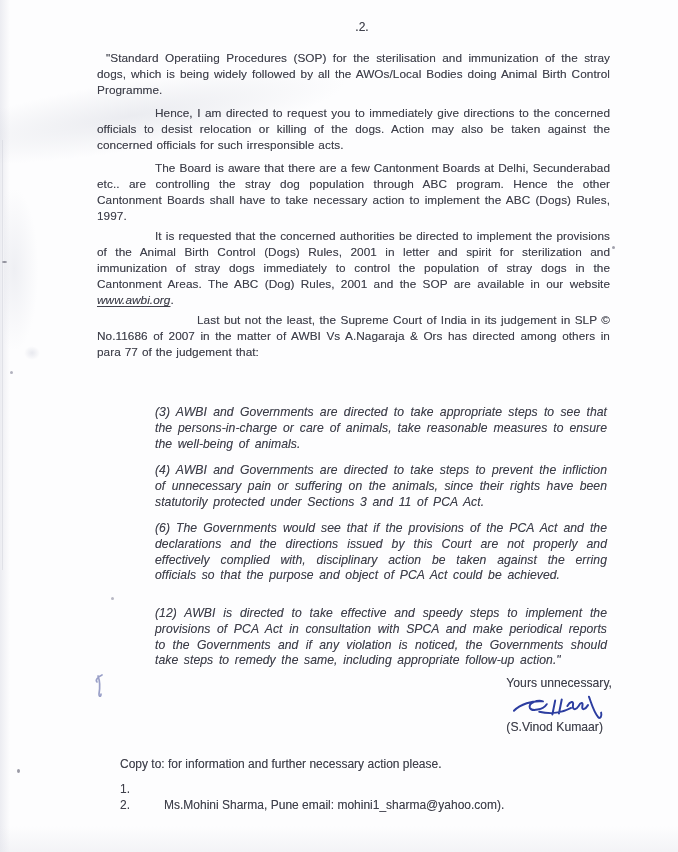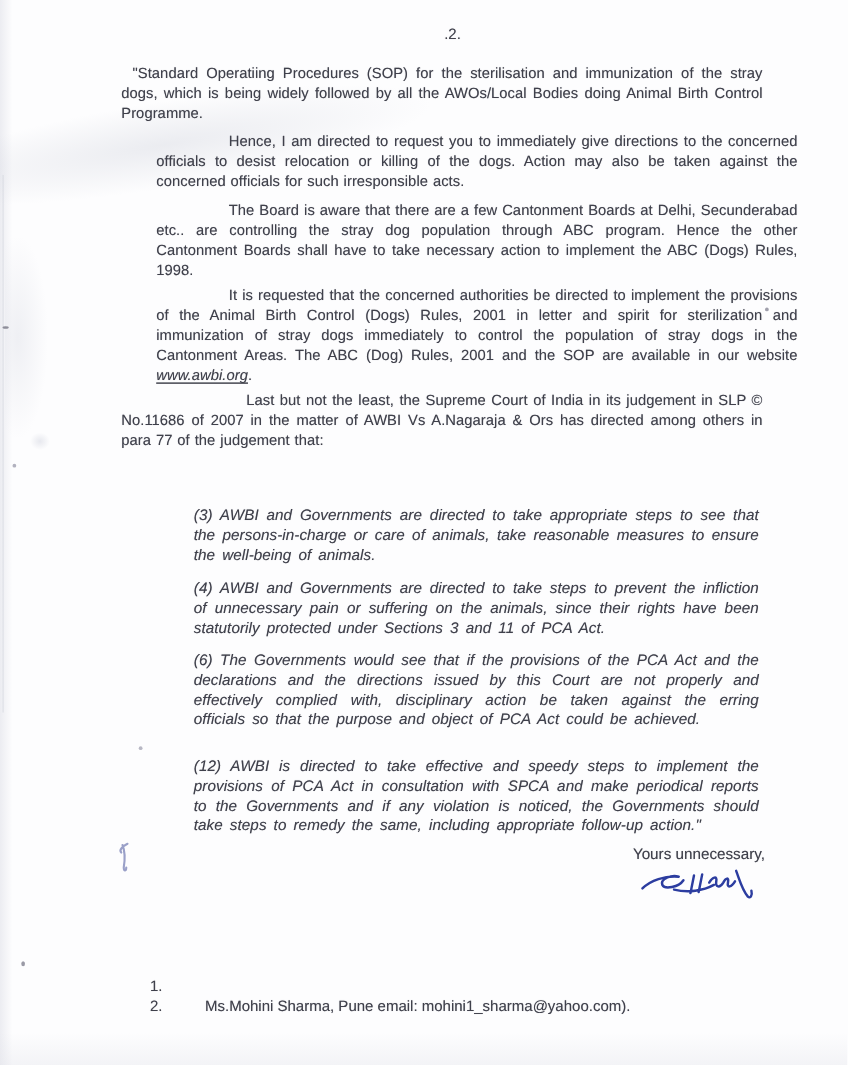--- a/index.html
+++ b/index.html
@@ -28,21 +28,21 @@
   .s5{left:612px;top:246px;width:3px;height:3px;background:#a0a0ac;}
   .s6{left:111px;top:597px;width:3px;height:3px;background:#b8b8c4;}
   
   .blk{position:absolute;left:97px;width:513px;margin:0;
     font-size:11.8px;line-height:16px;text-align:justify;
     letter-spacing:.05px;word-spacing:.6px;
     text-shadow:0 0 .6px rgba(63,64,75,.45);}
   .pageno{position:absolute;left:0;top:20px;width:100%;text-align:center;text-indent:46px;
     font-size:12px;color:#41424d;text-shadow:0 0 .6px rgba(63,64,75,.45);}
   .ind-sm{text-indent:9px;}
-  .ind{text-indent:58px;margin-left:28px;}
+  .ind{text-indent:58px;}
   .ind-deep{text-indent:100px;}
   .quote{left:155px;width:452px;font-style:italic;font-size:12.2px;line-height:15.8px;word-spacing:2.2px;margin-top:39px;}
   .closing{text-align:left;text-indent:8px;}
   .link{color:inherit;text-decoration:underline;text-underline-offset:2px;font-style:italic;}
   
   .sig{position:absolute;right:66px;top:676px;width:160px;text-align:right;
     font-size:12.2px;line-height:15px;text-shadow:0 0 .6px rgba(63,64,75,.45);}
   .sig .val{display:block;}
   .sig svg.autograph{display:block;margin:1px 4px 0 auto;}
   .sig .name{display:block;padding-right:9px;margin-top:-2px;}
@@ -70,43 +70,45 @@
   <div class="speck s2"></div>
   <div class="speck s3"></div>
   <div class="speck s4"></div>
   <div class="speck s5"></div>
   <div class="speck s6"></div>
 
   <div class="pageno">.2.</div>
 
   <p class="blk ind-sm" style="top:50px">"Standard Operatiing Procedures (SOP) for the sterilisation and immunization of the stray dogs, which is being widely followed by all the AWOs/Local Bodies doing Animal Birth Control Programme.</p>
   <p class="blk ind" style="top:105px">Hence, I am directed to request you to immediately give directions to the concerned officials to desist relocation or killing of the dogs. Action may also be taken against the concerned officials for such irresponsible acts.</p>
-  <p class="blk ind" style="top:160px">The Board is aware that there are a few Cantonment Boards at Delhi, Secunderabad etc.. are controlling the stray dog population through ABC program. Hence the other Cantonment Boards shall have to take necessary action to implement the ABC (Dogs) Rules, 1998.</p>
+  <p class="blk ind" style="top:160px">The Board is aware that there are a few Cantonment Boards at Delhi, Secunderabad etc.. are controlling the stray dog population through ABC program. Hence the other Cantonment Boards shall have to take necessary action to implement the ABC (Dogs) Rules, 1997.</p>
 
   <p class="blk ind" style="top:228px"><span>It is requested that the concerned authorities be directed to implement the provisions of the Animal Birth Control (Dogs) Rules, 2001 in letter and spirit for sterilization and immunization of stray dogs immediately to control the population of stray dogs in the Cantonment Areas. The ABC (Dog) Rules, 2001 and the SOP are available in our website </span><a class="link" href="#">www.awbi.org</a><span>.</span></p>
 
   <p class="blk ind-deep" style="top:312px">Last but not the least, the Supreme Court of India in its judgement in SLP © No.11686 of 2007 in the matter of AWBI Vs A.Nagaraja &amp; Ors has directed among others in para 77 of the judgement that:</p>
 
   <p class="blk quote" style="top:366px">(3) AWBI and Governments are directed to take appropriate steps to see that the persons-in-charge or care of animals, take reasonable measures to ensure the well-being of animals.</p>
   <p class="blk quote" style="top:424px">(4) AWBI and Governments are directed to take steps to prevent the infliction of unnecessary pain or suffering on the animals, since their rights have been statutorily protected under Sections 3 and 11 of PCA Act.</p>
   <p class="blk quote" style="top:482px">(6) The Governments would see that if the provisions of the PCA Act and the declarations and the directions issued by this Court are not properly and effectively complied with, disciplinary action be taken against the erring officials so that the purpose and object of PCA Act could be achieved.</p>
   <p class="blk quote" style="top:567px">(12) AWBI is directed to take effective and speedy steps to implement the provisions of PCA Act in consultation with SPCA and make periodical reports to the Governments and if any violation is noticed, the Governments should take steps to remedy the same, including appropriate follow-up action."</p>
 
 
   <svg class="inkmark" width="22" height="30" viewBox="0 0 22 30">
     <path d="M12 3 C8 5 5 8 7 10 M8 4 C10 9 10 16 9 22 C9 25 11 25 11 22" fill="none" stroke="#9aa0c8" stroke-width="1.7" stroke-linecap="round"></path>
   </svg>
 
   <div class="sig">
     <span class="val">Yours unnecessary,</span>
     <svg class="autograph" width="100" height="30" viewBox="0 0 100 32">
       <path d="M3 20 C10 13 22 9 34 10 C28 8 18 12 20 17 C22 21 34 19 38 13 M30 21 C42 24 55 22 64 17 M47 9 L44 24 M54 8 L51 23 M60 15 C63 10 67 9 66 14 C65 19 69 20 72 15 C74 11 77 10 76 15 C75 20 79 19 82 14 M83 5 C86 13 88 21 93 27 C95 29 97 26 96 22" fill="none" stroke="#2c3da0" stroke-width="2.1" stroke-linecap="round" stroke-linejoin="round"></path>
     </svg>
+    <span class="name">(S.Vinod Kumaar)</span>
   </div>
 
+  <p class="copy-head">Copy to: for information and further necessary action please.</p>
 
   <p class="copy-item ci1">
     <span class="num">1.</span>
   </p>
   <p class="copy-item ci2">
     <span class="num">2.</span>
     <span class="txt">Ms.Mohini Sharma, Pune email: mohini1_sharma@yahoo.com).</span>
   </p>
 
 </div>

